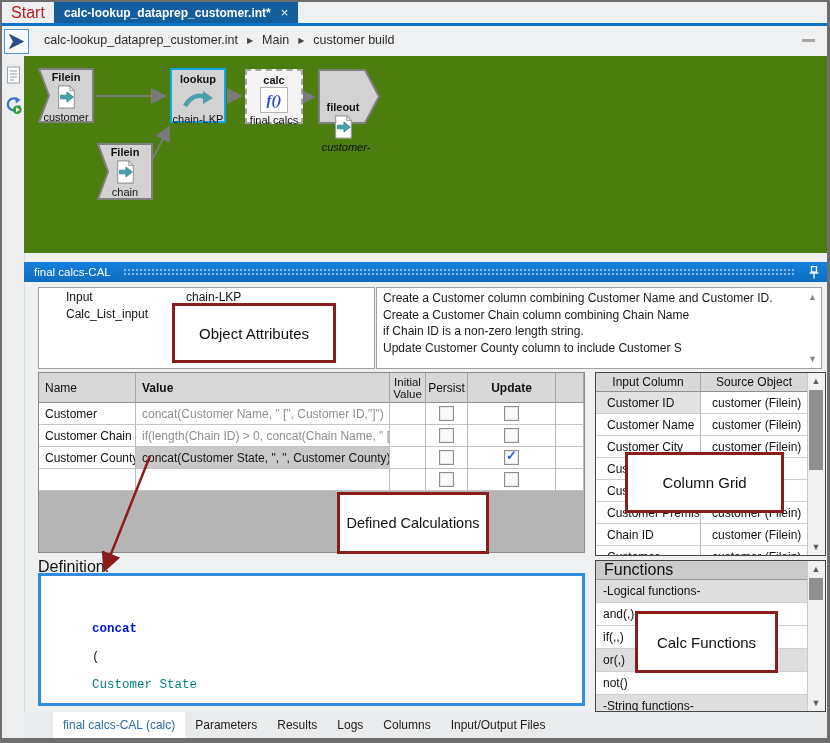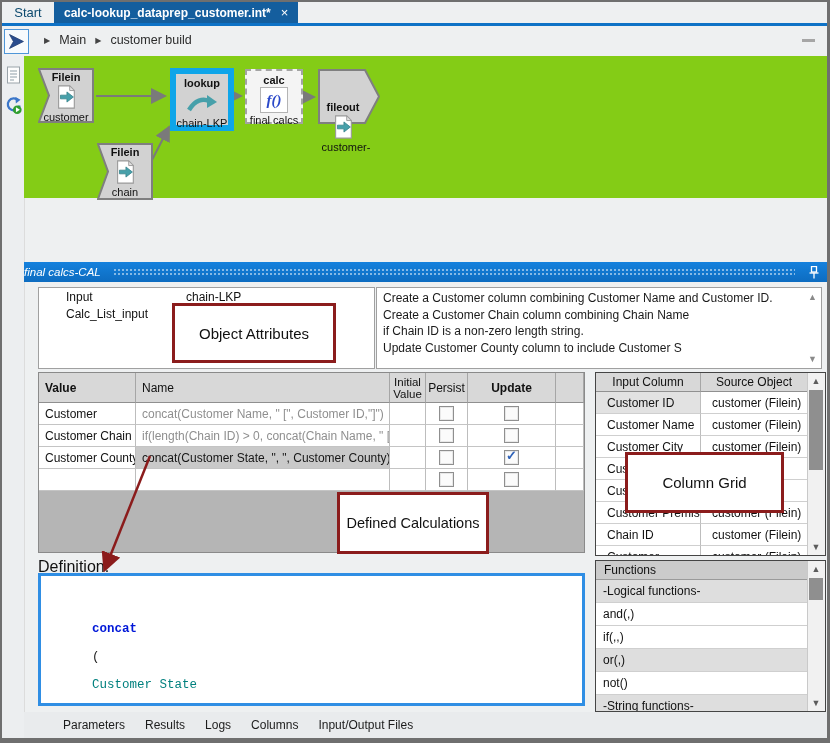--- a/index.html
+++ b/index.html
@@ -4,58 +4,58 @@
 <style>
   html,body{margin:0;padding:0;background:#d8d8d8;}
   #app{position:relative;width:830px;height:743px;background:#eef0f1;
        font-family:"Liberation Sans",sans-serif;overflow:hidden;}
   .frame{position:absolute;inset:0;border:2px solid #6f6f6f;border-right-width:3px;
          border-bottom-width:5px;pointer-events:none;z-index:60;}
 
   
   .tabbar{position:absolute;left:2px;top:2px;width:825px;height:21px;display:flex;background:#eef0f1;}
   .tab-start{width:52px;display:flex;align-items:center;justify-content:center;
-             font-size:13px;color:#0c4a6e;}
+             font-size:16px;color:#b91c1c;}
   .tab-active{background:#145e9e;color:#fff;font-size:12px;font-weight:bold;
               display:flex;align-items:center;gap:10px;padding:0 10px;}
   .tab-close{font-weight:normal;font-size:13px;cursor:default;}
   .blue-strip{position:absolute;left:2px;top:23px;width:825px;height:3px;background:#0e72c6;}
 
   
   .toolbar{position:absolute;left:2px;top:26px;width:825px;height:30px;background:#eef0f1;}
   .play-btn{position:absolute;left:2px;top:3px;width:23px;height:23px;background:#f7fafd;
             border:1px solid #4f96d8;display:flex;align-items:center;justify-content:center;}
   .breadcrumb{position:absolute;left:42px;top:7px;font-size:12.5px;color:#2b2b2b;
               display:flex;align-items:center;gap:9px;}
   .breadcrumb .sep{font-size:8px;color:#444;}
   .dash{position:absolute;right:12px;top:13px;width:13px;height:3px;background:#a6a6a6;}
 
   
   .sidebar{position:absolute;left:2px;top:56px;width:22px;height:682px;background:#eceef0;
            border-right:1px solid #dcdcdc;display:flex;flex-direction:column;align-items:center;}
   .sb-icon{margin-top:8px;width:18px;height:18px;display:flex;align-items:center;justify-content:center;}
 
   
-  .canvas{position:absolute;left:24px;top:56px;width:803px;height:142px;background:#84cc16;}
+  .canvas{position:absolute;left:24px;top:56px;width:803px;height:197px;background:#4d7c0f;}
   .node{position:absolute;text-align:center;}
   .node .shape{position:absolute;inset:0;}
   .node .ntitle{position:relative;font-size:11px;font-weight:bold;color:#111;margin-top:3px;}
   .node .nicon{position:relative;height:28px;display:flex;align-items:center;justify-content:center;}
   .node .nlabel{position:relative;font-size:11px;color:#111;white-space:nowrap;overflow:hidden;}
-  .node-rect{background:#d2d2d2;border:6px solid #0ea5e9;}
+  .node-rect{background:#d2d2d2;border:2px solid #0ea5e9;}
   .node-calc{background:#f4f4f4;border:2px dashed #a3a3a3;}
   .calcicon{width:26px;height:24px;background:#fff;border:1px solid #b4b4b4;color:#2b49c9;
             font-family:"Liberation Serif",serif;font-style:italic;font-weight:bold;font-size:15px;
             display:flex;align-items:center;justify-content:center;}
 
   
   .panel-header{position:absolute;left:24px;top:262px;width:803px;height:20px;
         background:linear-gradient(#1581dd,#0d6cc0);color:#fff;font-size:11.5px;
         display:flex;align-items:center;padding:0;}
-  .panel-header .ph-title{white-space:nowrap;position:relative;z-index:2;font-style:italic;}
+  .panel-header .ph-title{margin-left:10px;white-space:nowrap;position:relative;z-index:2;}
   .panel-header .ph-dots{flex:1;height:8px;margin:0 14px 0 12px;
         background-image:radial-gradient(circle, rgba(255,255,255,.5) .7px, transparent 1px);
         background-size:4px 4px;}
   .pinicon{margin-right:8px;display:flex;}
 
   .boxed{background:#fff;border:1px solid #a0a0a0;position:absolute;}
   .attr-panel{left:38px;top:287px;width:335px;height:80px;}
   .attr-row{display:flex;height:17px;align-items:center;font-size:12px;color:#111;}
   .attr-name{width:120px;padding-left:27px;}
   .attr-val{flex:1;}
@@ -113,21 +113,21 @@
               font-family:"Liberation Mono",monospace;font-size:12.5px;white-space:pre;}
   .tok-func{color:#0017d8;font-weight:bold;}
   .tok-field{color:#00807e;}
   .tok-str{color:#a02020;}
   .tok-plain{color:#222;}
 
   
   .func-panel{position:absolute;left:595px;top:560px;width:231px;height:152px;
               border:1px solid #454545;background:#fff;box-sizing:border-box;overflow:hidden;}
   .func-head{height:18px;background:#cbcbcb;border-bottom:1px solid #9a9a9a;
-             font-size:12px;color:#111;display:flex;align-items:center;padding-left:8px;}
+             font-size:16px;color:#111;display:flex;align-items:center;padding-left:8px;}
   .func-item{height:22px;font-size:12px;color:#111;display:flex;align-items:center;
              padding-left:7px;border-bottom:1px solid #cfcfcf;background:#fff;}
   .func-item.shade{background:#dedede;}
 
   
   .bottom-tabs{position:absolute;left:24px;top:712px;width:803px;height:26px;background:#e9ebed;
                display:flex;align-items:stretch;padding-left:29px;box-sizing:border-box;}
   .btab{display:flex;align-items:center;padding:0 10px;font-size:12px;color:#1c1c1c;}
   .btab.active{background:#fff;color:#2a6dad;}
 
@@ -152,20 +152,21 @@
   </div>
   <div class="blue-strip"></div>
 
   <div class="toolbar">
     <div class="play-btn">
       <svg width="17" height="17" viewBox="0 0 22 22">
         <polygon points="2,2 20,11 2,20 7,11" fill="#2a4d8f" stroke="#203d73" stroke-width="1"></polygon>
       </svg>
     </div>
     <div class="breadcrumb">
+      <span>calc-lookup_dataprep_customer.int</span>
       <span class="sep">▶</span>
       <span>Main</span>
       <span class="sep">▶</span>
       <span>customer build</span>
     </div>
     <div class="dash"></div>
   </div>
 
   <div class="sidebar">
     <div class="sb-icon" style="margin-top:10px;">
@@ -239,21 +240,21 @@
         <polygon points="1,1 47,1 61,27.5 47,54 1,54" fill="#d2d2d2" stroke="#7f7f7f" stroke-width="2"></polygon>
       </svg>
       <div class="ntitle" style="width:50px;margin-top:32px;">fileout</div>
       <div class="nicon" style="width:50px;">
         <svg width="24" height="24" viewBox="0 0 24 26">
           <path d="M4 1 h12 l5 5 v19 h-17 z" fill="#fff" stroke="#9a9a9a" stroke-width="1.2"></path>
           <path d="M16 1 l5 5 h-5 z" fill="#e4e4e4" stroke="#9a9a9a" stroke-width="1"></path>
           <polygon points="6,11 13,11 13,7.5 20,13 13,18.5 13,15 6,15" fill="#47a0aa" stroke="#2e7d86" stroke-width="0.8"></polygon>
         </svg>
       </div>
-      <div class="nlabel" style="width:56px;">customer-</div>
+      <div class="nlabel" style="width:56px;font-style:italic;">customer-</div>
     </div>
 
     <div class="node" style="left:73px;top:87px;width:56px;height:57px;">
       <svg class="shape" width="56" height="57">
         <polygon points="1,1 55,1 55,56 1,56 11,28.5" fill="#d2d2d2" stroke="#7f7f7f" stroke-width="2"></polygon>
       </svg>
       <div class="ntitle">Filein</div>
       <div class="nicon">
         <svg width="24" height="24" viewBox="0 0 24 26">
           <path d="M4 1 h12 l5 5 v19 h-17 z" fill="#fff" stroke="#9a9a9a" stroke-width="1.2"></path>
@@ -300,22 +301,22 @@
         <div class="comment-line">if Chain ID is a non-zero length string.</div>
 
         <div class="comment-line">Update Customer County column to include Customer S</div>
       </div>
     <span class="scr-up">▲</span>
     <span class="scr-dn">▼</span>
   </div>
 
   <div class="calc-table">
     <div class="ct-row ct-head">
+      <div class="ct-cell c0">Name</div>
       <div class="ct-cell c1 hb">Value</div>
-      <div class="ct-cell c0">Name</div>
       <div class="ct-cell c2">Initial Value</div>
       <div class="ct-cell c3">Persist</div>
       <div class="ct-cell c4 hb">Update</div>
       <div class="ct-cell c5"></div>
     </div>
     <div class="ct-body">
 
         <div class="ct-row">
           <div class="ct-cell ct-name">Customer</div>
           <div class="ct-cell ct-val">concat(Customer Name, " [", Customer ID,"]")</div>
@@ -463,20 +464,21 @@
       </div>
     <div class="vscroll">
       <div class="arr up">▲</div>
       <div class="thumb" style="top:17px;height:22px;"></div>
       <div class="arr dn">▼</div>
     </div>
   </div>
 
   <div class="bottom-tabs">
 
+      <div class="btab active">final calcs-CAL (calc)</div>
 
       <div class="btab">Parameters</div>
 
       <div class="btab">Results</div>
 
       <div class="btab">Logs</div>
 
       <div class="btab">Columns</div>
 
       <div class="btab">Input/Output Files</div>
@@ -486,13 +488,14 @@
     <defs>
       <marker id="redarrow" markerWidth="8" markerHeight="8" refX="6.5" refY="4" orient="auto">
         <polygon points="0,0 8,4 0,8" fill="#8b1c1c"></polygon>
       </marker>
     </defs>
     <line x1="150" y1="456" x2="105" y2="569" stroke="#8b1c1c" stroke-width="2.5" marker-end="url(#redarrow)"></line>
   </svg>
   <div class="anno" style="left:172px;top:303px;width:158px;height:54px;">Object Attributes</div>
   <div class="anno" style="left:337px;top:492px;width:146px;height:56px;font-size:14.5px;">Defined Calculations</div>
   <div class="anno" style="left:625px;top:452px;width:153px;height:55px;">Column Grid</div>
+  <div class="anno" style="left:635px;top:611px;width:137px;height:56px;">Calc Functions</div>
 </div>
 
 </body></html>

